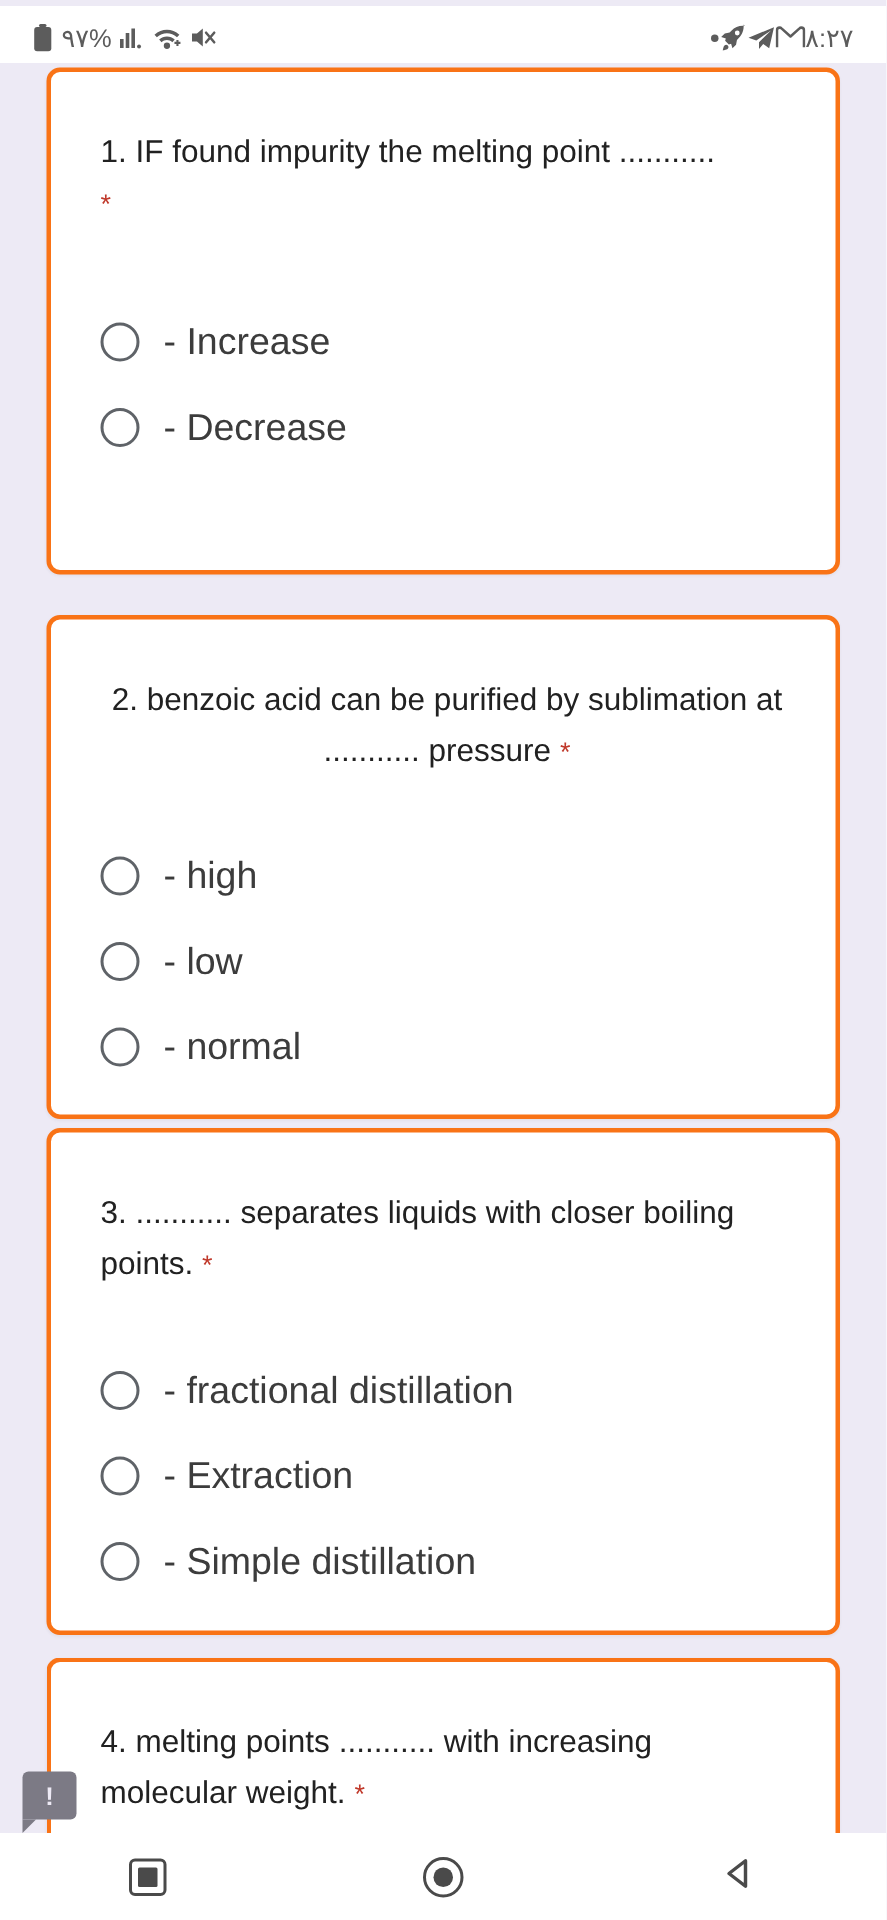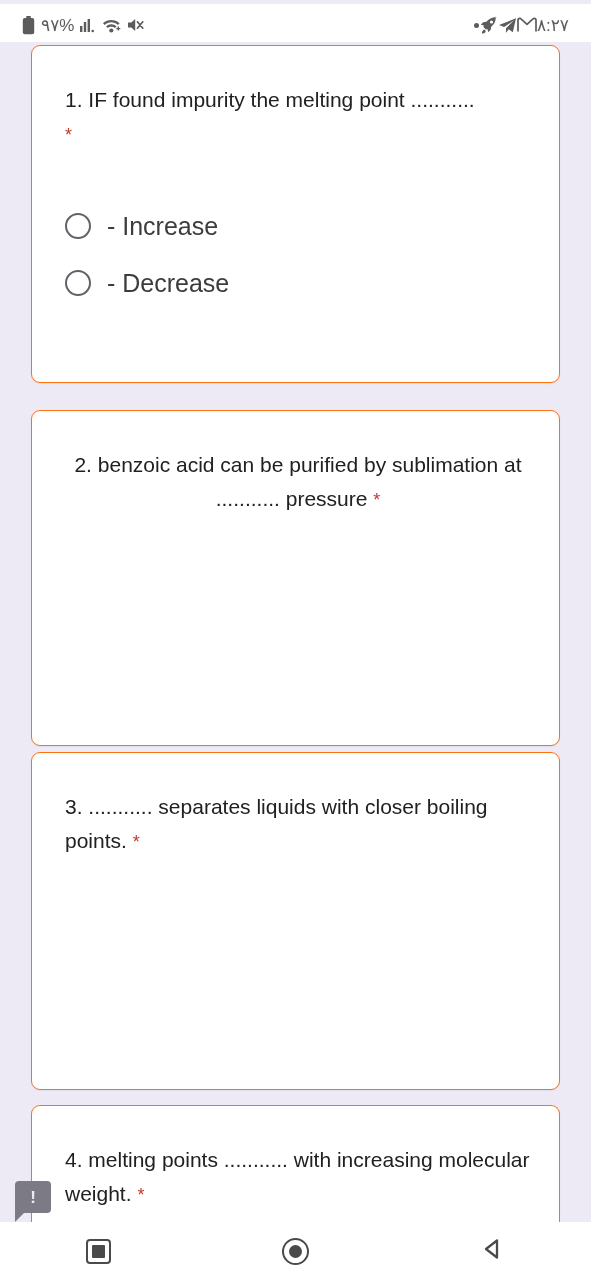--- a/index.html
+++ b/index.html
@@ -37,21 +37,21 @@
     position:absolute;
     top:42px; left:0;
     width:591px; height:1180px;
     background:#edeaf5;
   }
   .card {
     position:absolute;
     left:31px;
     width:529px;
     background:#ffffff;
-    border:1px solid #f97316;
+    border:3px solid #f97316;
     border-radius:9px;
     box-shadow:0 1px 2px rgba(60,64,67,.06);
   }
   #card-1 { top:3px;    height:338px; }
   #card-2 { top:368px;  height:336px;text-align:center; }
   #card-3 { top:710px;  height:338px; }
   #card-4 { top:1063px; height:160px; border-bottom:none; border-radius:9px 9px 0 0; }
 
   .q-title {
     position:absolute;
@@ -204,24 +204,52 @@
         </div>
         <div class="opt">
           <span class="radio"></span>
           <span class="opt-label">- Decrease</span>
         </div>
       </div>
     </div>
 
     <div class="card" id="card-2">
       <div class="q-title"><span>2. benzoic acid can be purified by sublimation at ........... pressure</span> <span class="req">*</span></div>
+      <div class="options">
+        <div class="opt">
+          <span class="radio"></span>
+          <span class="opt-label">- high</span>
+        </div>
+        <div class="opt">
+          <span class="radio"></span>
+          <span class="opt-label">- low</span>
+        </div>
+        <div class="opt">
+          <span class="radio"></span>
+          <span class="opt-label">- normal</span>
+        </div>
+      </div>
     </div>
 
     <div class="card" id="card-3">
       <div class="q-title"><span>3. ........... separates liquids with closer boiling points.</span> <span class="req">*</span></div>
+      <div class="options">
+        <div class="opt">
+          <span class="radio"></span>
+          <span class="opt-label">- fractional distillation</span>
+        </div>
+        <div class="opt">
+          <span class="radio"></span>
+          <span class="opt-label">- Extraction</span>
+        </div>
+        <div class="opt">
+          <span class="radio"></span>
+          <span class="opt-label">- Simple distillation</span>
+        </div>
+      </div>
     </div>
 
     <div class="card" id="card-4">
       <div class="q-title"><span>4. melting points ........... with increasing molecular weight.</span> <span class="req">*</span></div>
     </div>
 
   </div>
 
   <div class="badge">
     <span class="badge-mark">!</span>

